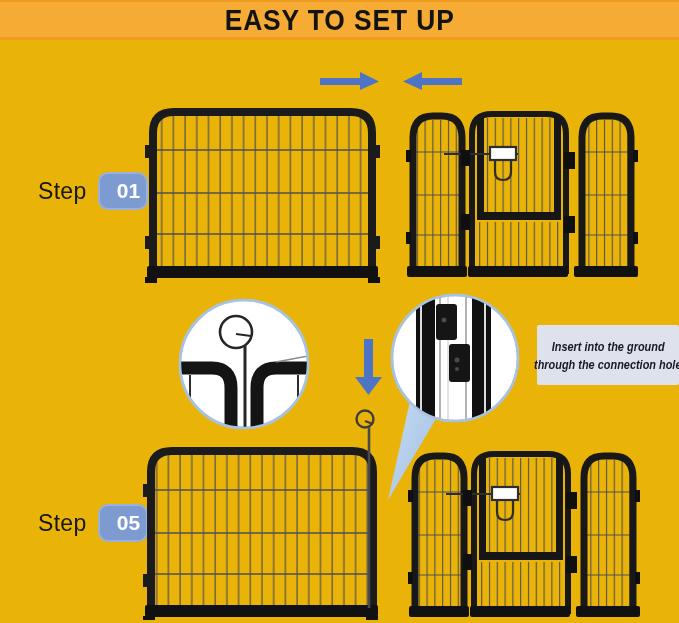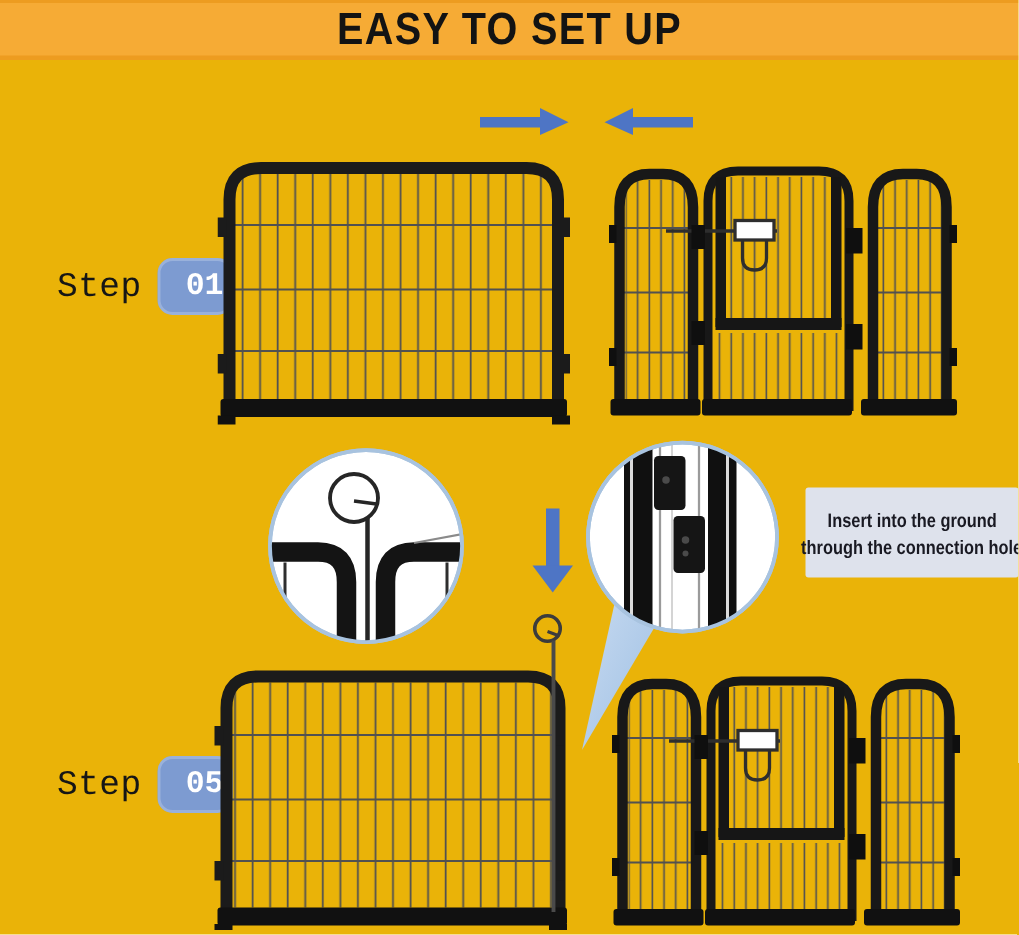--- a/index.html
+++ b/index.html
@@ -16,36 +16,37 @@
     border-bottom:3px solid var(--banner-edge,#ED9C20);
     box-sizing:border-box;
     display:flex;align-items:center;justify-content:center;
   }
   .banner-title{
     display:inline-block;
     font-size:30px;font-weight:bold;color:#131313;
     letter-spacing:1px;transform:scaleX(.88);white-space:nowrap;
   }
   
-  .step-row{display:flex;align-items:center;gap:11px;font-family:Liberation Mono, monospace;}
+  .step-row{display:flex;align-items:center;gap:11px;}
   .step-word{font-size:23px;color:#161616;letter-spacing:.3px;}
   .badge{
     width:38px;height:38px;border-radius:10px;
     background:var(--badge-bg,#7D9BD1);
     color:#ffffff;font-size:21px;font-weight:bold;
     display:flex;align-items:center;justify-content:center;
     box-shadow:inset 0 0 0 2px rgba(255,255,255,.22);
     padding-left:12px;
   }
   
   .note{
     left:537px;top:325px;width:142px;height:60px;
     background:var(--note-bg,#DEE2EC);border-radius:2px;
     display:flex;flex-direction:column;align-items:center;justify-content:center;
     gap:3px;
+    font-style:italic;
   }
   .note-line{
     font-size:13px;font-weight:bold;color:#191922;white-space:nowrap;
     transform:scaleX(.84);line-height:15px;
   }
   svg{display:block;}
 </style>
 </head>
 <body>
 

